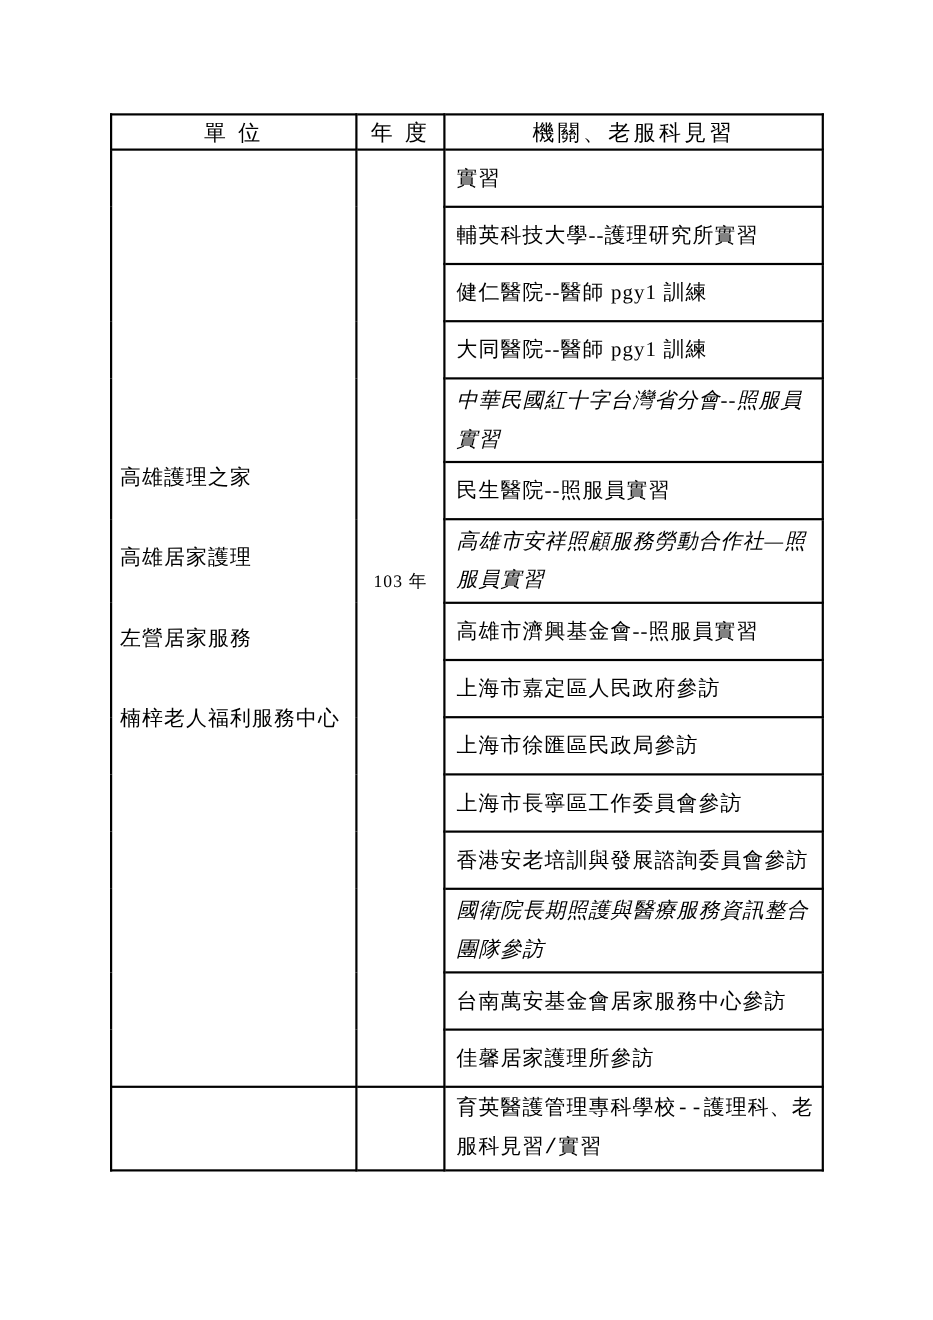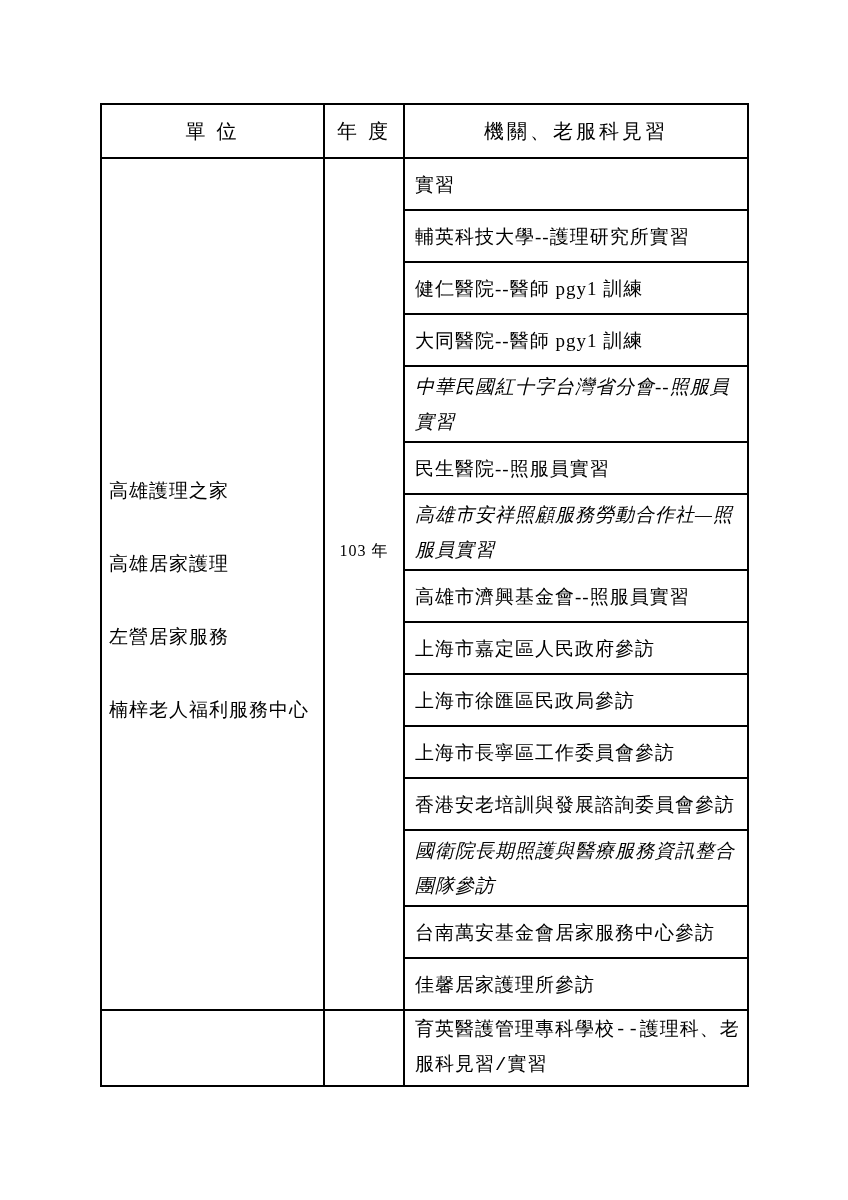--- a/index.html
+++ b/index.html
@@ -27,21 +27,21 @@
   .doc-table col.c-unit { width: 223px; }
   .doc-table col.c-year { width: 80px; }
   .doc-table col.c-org  { width: 344px; }
 
   .doc-table th, .doc-table td {
     border: 2px solid #000000;
     font-weight: normal;
     box-sizing: border-box;
   }
   .doc-table th {
-    height: 54px;
+    height: 32px;
     font-size: 20px;
     letter-spacing: 3px;
     text-align: center;
     vertical-align: middle;
     white-space: pre-wrap;
   }
   tr.row      { height: 52px; }
   tr.row-tall { height: 76px; font-style: italic; }
   tr.row-last { height: 66px; font-family: Liberation Mono, monospace; }
 
@@ -59,21 +59,20 @@
   }
   .unit-lines {
     padding: 287px 2px 0 7px;
     font-size: 19px;
     letter-spacing: 1px;
   }
   .unit-lines .unit-line {
     line-height: 22px;
     margin-bottom: 51px;
     white-space: nowrap;
-    margin-top: 34px;
   }
   td.year-cell {
     vertical-align: middle;
     text-align: center;
     padding: 0;
   }
   .year-text {
     position: relative;
     top: -33px;
     font-size: 16px;

